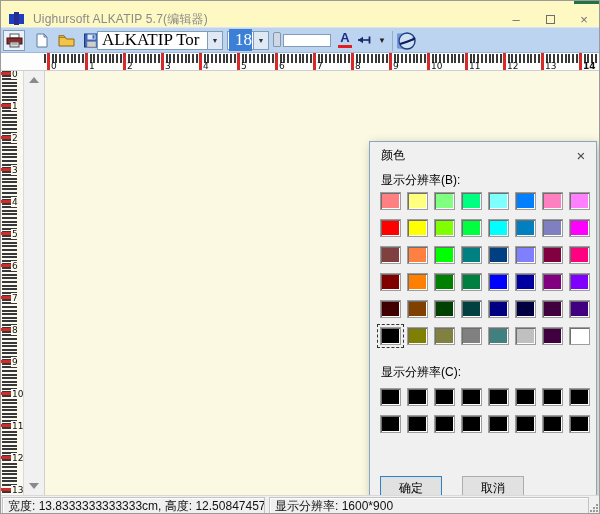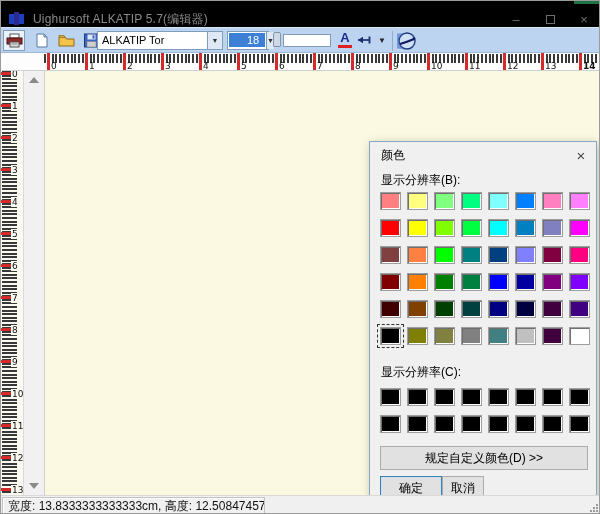--- a/index.html
+++ b/index.html
@@ -4,39 +4,39 @@
 <style>
   html,body{margin:0;padding:0;}
   body{
     width:600px;height:514px;position:relative;overflow:hidden;
     font-family:"Liberation Sans","DejaVu Sans",sans-serif;
     background:#fff;box-sizing:border-box;border:1px solid #9b9b9b;
   }
   *{box-sizing:border-box;}
 
   
-  .titlebar{position:absolute;left:0;top:0;width:600px;height:37px;background:#000000;display:flex;align-items:center;border-bottom:1px solid #ececec;}
+  .titlebar{position:absolute;left:0;top:0;width:600px;height:37px;background:#fef9c3;display:flex;align-items:center;border-bottom:1px solid #ececec;}
   .app-icon{width:16px;height:14px;margin:0 8px 0 8px;position:relative;}
   .app-icon .b1{position:absolute;left:0;top:2px;width:6px;height:10px;background:#1d3fbf;}
   .app-icon .b2{position:absolute;left:5px;top:0;width:5px;height:13px;background:#2b2b8f;}
   .app-icon .b3{position:absolute;left:10px;top:2px;width:5px;height:10px;background:#1d3fbf;}
   .title-text{font-size:12px;color:#8a8a8a;letter-spacing:.2px;}
   .win-controls{margin-left:auto;display:flex;height:26px;}
   .win-btn{width:34px;height:26px;display:flex;align-items:center;justify-content:center;color:#6e6e6e;font-size:13px;}
   .win-btn .sq{width:9px;height:9px;border:1px solid #6e6e6e;display:block;}
   .green-sliver{position:absolute;right:0;top:0;width:25px;height:3px;background:#217346;}
 
   
   .toolbar{position:absolute;left:0;top:26px;width:600px;height:26px;background:#bdd4f0;border-top:1px solid #d7e6f7;border-bottom:1px solid #9db8d8;display:flex;align-items:center;}
   .tb-btn{height:21px;display:flex;align-items:center;justify-content:center;margin:0 2px;}
   .tb-btn.boxed{border:1px solid #7f9db9;background:#e9f1fb;width:22px;}
   .icon18{width:17px;height:15px;display:block;}
   .combo{height:19px;background:#fff;border:1px solid #7f9db9;display:flex;align-items:center;position:relative;}
-  .combo .txt{font-size:11px;color:#000;padding:0 4px;white-space:nowrap;overflow:hidden;flex:1;}
-  .combo .txt.sel{background:#3c7fd6;color:#fff;margin:1px;padding:1px 18px;}
+  .combo .txt{font-size:17px;color:#000;padding:0 4px;white-space:nowrap;overflow:hidden;flex:1;font-family:Liberation Serif, serif;}
+  .combo .txt.sel{background:#3c7fd6;color:#fff;margin:1px;padding:1px 6px;}
   .combo .drop{width:15px;height:100%;background:#dfe9f5;border-left:1px solid #7f9db9;display:flex;align-items:center;justify-content:center;font-size:7px;color:#333;}
   .font-combo{position:absolute;left:96px;width:126px;}
   .size-combo{position:absolute;left:226px;width:42px;}
   .slider-thumb{position:absolute;left:272px;top:4px;width:8px;height:15px;background:#cfd8e4;border:1px solid #8296ad;border-radius:2px 2px 1px 1px;}
   .slider-track{position:absolute;left:282px;top:6px;width:48px;height:13px;background:#fff;border:1px solid #7f9db9;font-size:10px;padding:0 2px;}
   .fontcolor-btn{position:absolute;left:335px;top:3px;width:18px;height:19px;text-align:center;}
   .fontcolor-btn .A{font-size:13px;font-weight:bold;color:#1b2a8a;line-height:14px;display:block;}
   .fontcolor-btn .bar{display:block;width:14px;height:3px;background:#e02020;margin:0 auto;}
   .dir-btn{position:absolute;left:355px;top:5px;width:16px;height:15px;}
   .caret-btn{position:absolute;left:374px;top:8px;width:14px;height:10px;font-size:8px;color:#222;text-align:center;line-height:10px;}
@@ -70,21 +70,21 @@
   .dlg-close{margin-left:auto;width:30px;height:26px;display:flex;align-items:center;justify-content:center;font-size:15px;color:#444;}
   .dlg-label{position:absolute;left:11px;font-size:12px;color:#000;}
   .grid{position:absolute;left:10px;display:grid;grid-template-columns:repeat(8,21px);column-gap:6px;}
   .grid.basic{top:50px;grid-template-rows:repeat(6,18px);row-gap:9px;}
   .grid.custom{top:246px;grid-template-rows:repeat(2,18px);row-gap:9px;}
   .swatch{width:21px;height:18px;border:1px solid #9d9d9d;box-shadow:inset 1px 1px 0 #6f6f6f,inset -1px -1px 0 #ffffff;}
   .swatch.selected{outline:1px dashed #333;outline-offset:2px;}
   .dlg-btn{position:absolute;background:#e1e1e1;border:1px solid #adadad;font-size:12px;color:#000;display:flex;align-items:center;justify-content:center;font-family:"Liberation Sans","DejaVu Sans",sans-serif;}
   .define-btn{left:10px;top:304px;width:208px;height:24px;}
   .ok-btn{left:10px;top:334px;width:62px;height:24px;border:1px solid #3c7fb1;box-shadow:inset 0 0 0 1px #cfe2f2;}
-  .cancel-btn{left:72px;top:334px;width:42px;height:24px;}
+  .cancel-btn{left:92px;top:334px;width:62px;height:24px;}
 
   
   .statusbar{position:absolute;left:0;top:494px;width:600px;height:20px;background:#f0f0f0;display:flex;border-top:1px solid #d9d9d9;}
   .sb-panel{height:18px;margin-top:1px;border:1px solid #c3c3c3;box-shadow:inset 1px 1px 0 #fdfdfd;font-size:12px;color:#111;display:flex;align-items:center;padding:0 5px;white-space:nowrap;overflow:hidden;}
   .sb-1{width:263px;margin-left:1px;}
   .sb-2{width:113px;margin-left:4px;}
   .sb-3{flex:1;margin-left:4px;margin-right:12px;}
   .grip{position:absolute;right:2px;bottom:2px;width:10px;height:10px;
     background:
       radial-gradient(circle at 8px 2px,#9a9a9a 1px,transparent 1.4px),
@@ -324,22 +324,22 @@
         <div class="swatch" style="background: rgb(0, 0, 0);"></div>
         <div class="swatch" style="background: rgb(0, 0, 0);"></div>
         <div class="swatch" style="background: rgb(0, 0, 0);"></div>
         <div class="swatch" style="background: rgb(0, 0, 0);"></div>
         <div class="swatch" style="background: rgb(0, 0, 0);"></div>
         <div class="swatch" style="background: rgb(0, 0, 0);"></div>
         <div class="swatch" style="background: rgb(0, 0, 0);"></div>
         <div class="swatch" style="background: rgb(0, 0, 0);"></div>
         <div class="swatch" style="background: rgb(0, 0, 0);"></div>
       </div>
-    <div class="dlg-btn define-btn">规定自定义颜色(D)  &gt;&gt;</div>
     <div class="dlg-btn ok-btn">确定</div>
     <div class="dlg-btn cancel-btn">取消</div>
   </div>
 </div>
 
 <div class="statusbar">
   <div class="sb-panel sb-1">宽度: 13.8333333333333cm, 高度: 12.5084745762712cm</div>
+  <div class="sb-panel sb-3">显示分辨率: 1600*900</div>
   <div class="grip"></div>
 </div>
 
 </body></html>

